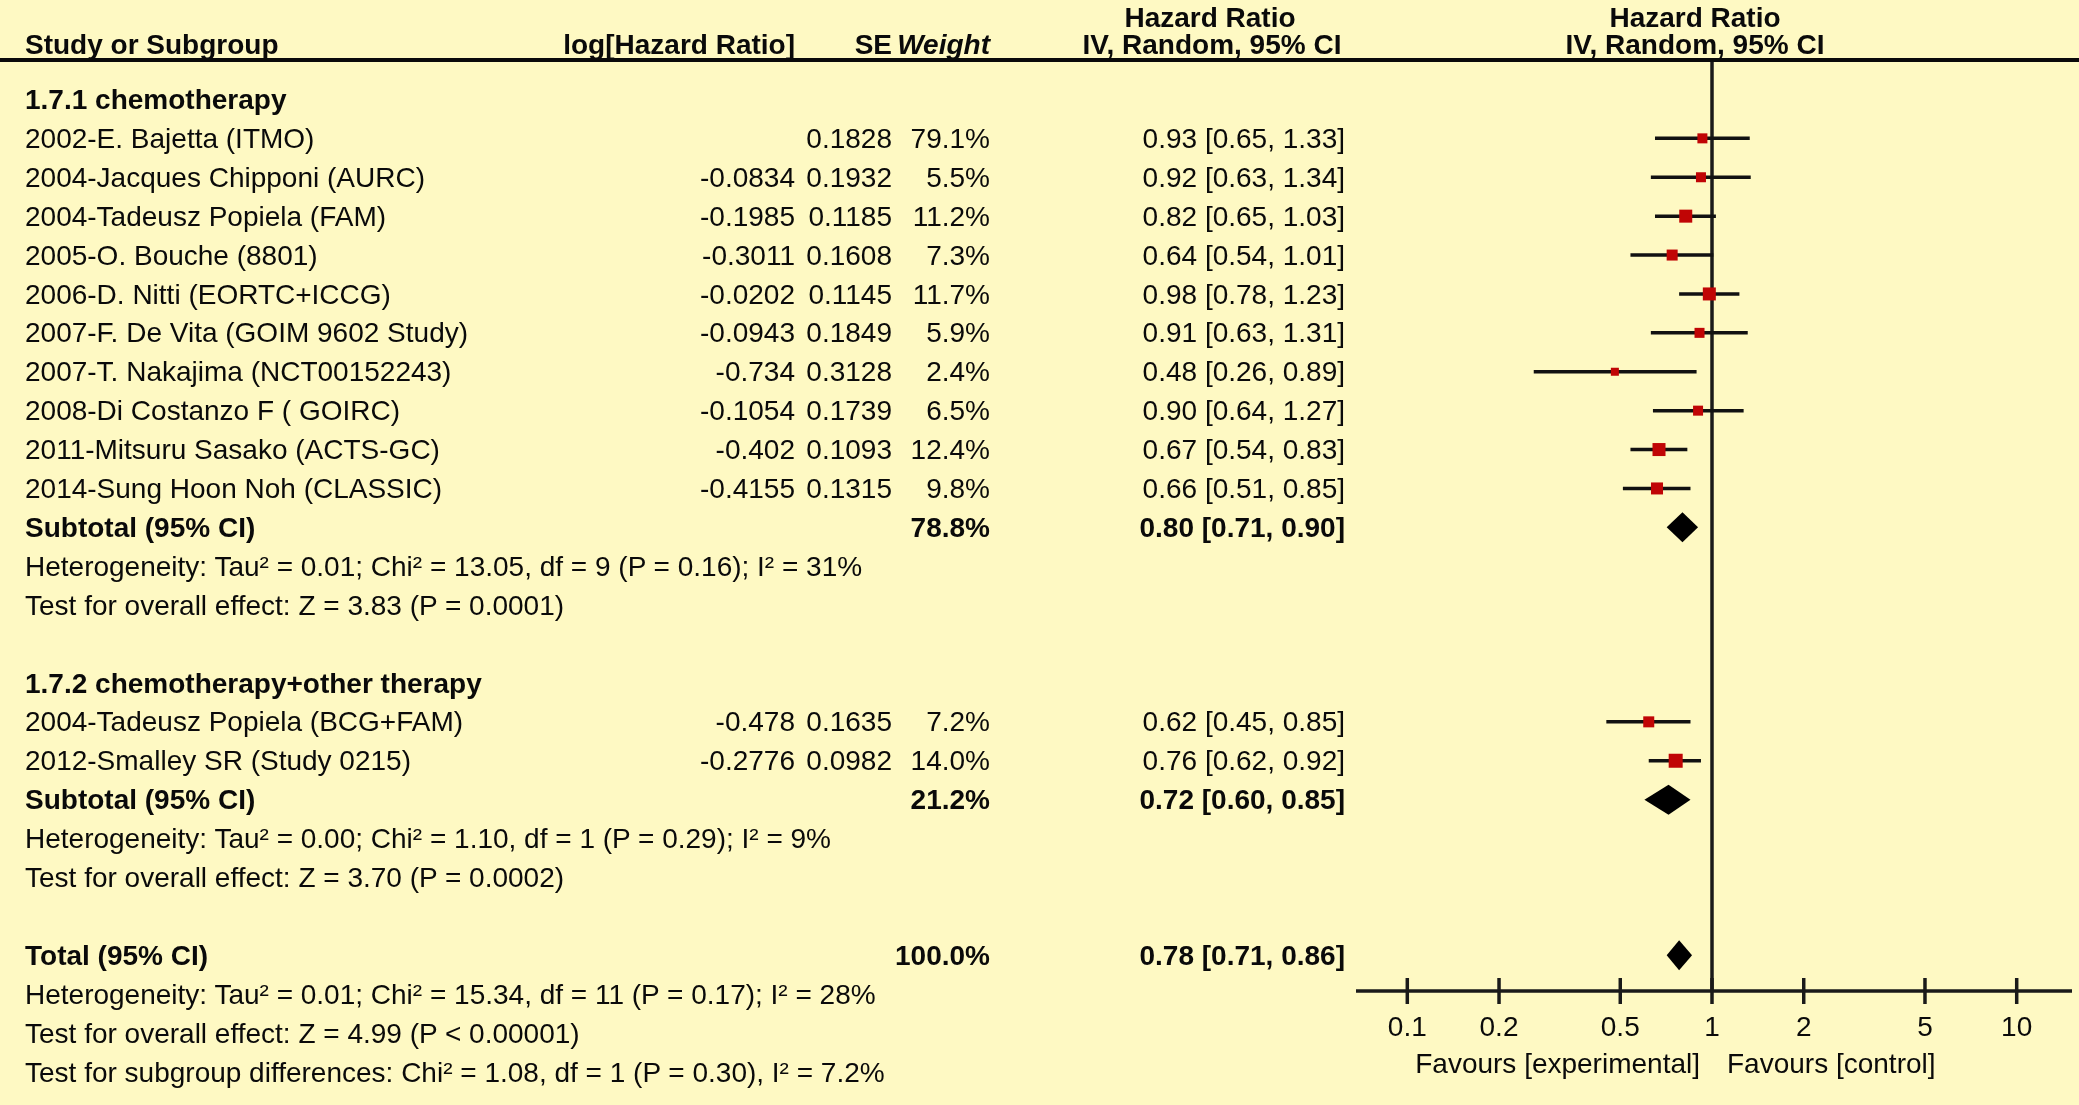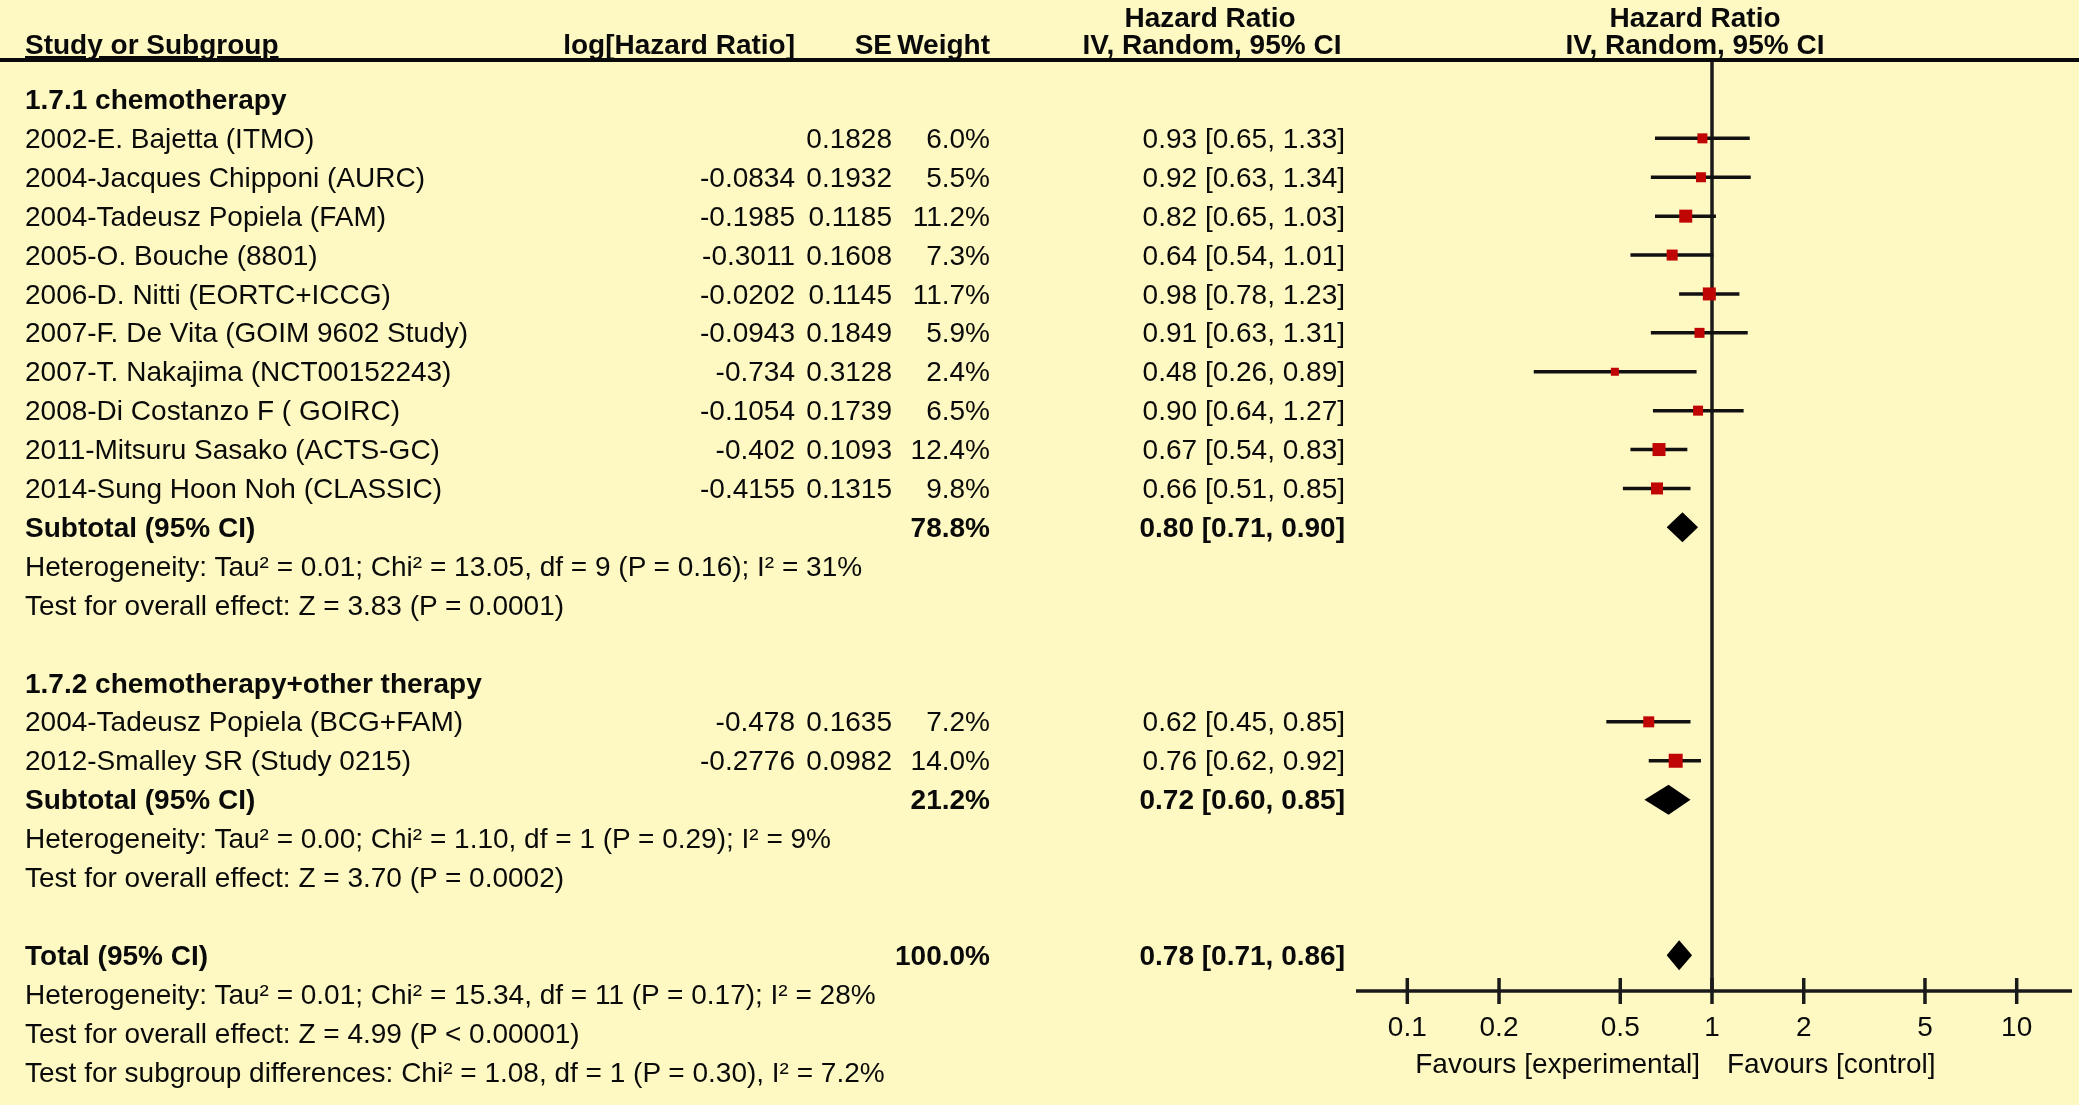--- a/index.html
+++ b/index.html
@@ -25,37 +25,37 @@
   svg{position:absolute;left:0;top:0;pointer-events:none;}
 </style>
 </head>
 <body>
 
 <div class="fig">
 
   <span class="abs ctr b" style="left:1210px;top:2px;">Hazard Ratio</span>
   <span class="abs ctr b" style="left:1695px;top:2px;">Hazard Ratio</span>
 
-  <span class="abs b" style="left:25px;top:29px;text-decoration:underline;">Study or Subgroup</span>
+  <span class="abs b" style="left:25px;top:29px;">Study or Subgroup</span>
   <span class="abs b" style="left:545px;top:29px;width:250px;text-align:right;">log[Hazard Ratio]</span>
   <span class="abs b" style="left:795px;top:29px;width:97px;text-align:right;">SE</span>
-  <span class="abs b" style="left:800px;top:29px;width:190px;text-align:right;">Weight</span>
+  <span class="abs b" style="left:800px;top:29px;width:190px;text-align:right;font-style:italic;">Weight</span>
   <span class="abs ctr b" style="left:1212px;top:29px;">IV, Random, 95% CI</span>
   <span class="abs ctr b" style="left:1695px;top:29px;">IV, Random, 95% CI</span>
 
   <div class="rule"></div>
 
   <div id="rows">
       <div class="row" style="top: 80px;">
         <span class="c-study b">1.7.1 chemotherapy</span>
       </div>
       <div class="row" style="top: 118.9px;">
         <span class="c-study">2002-E. Bajetta (ITMO)</span>
         <span class="c-se">0.1828</span>
-        <span class="c-weight">6.0%</span>
+        <span class="c-weight">79.1%</span>
         <span class="c-ci">0.93 [0.65, 1.33]</span>
       </div>
       <div class="row" style="top: 157.8px;">
         <span class="c-study">2004-Jacques Chipponi (AURC)</span>
         <span class="c-loghr">-0.0834</span>
         <span class="c-se">0.1932</span>
         <span class="c-weight">5.5%</span>
         <span class="c-ci">0.92 [0.63, 1.34]</span>
       </div>
       <div class="row" style="top: 196.7px;">

